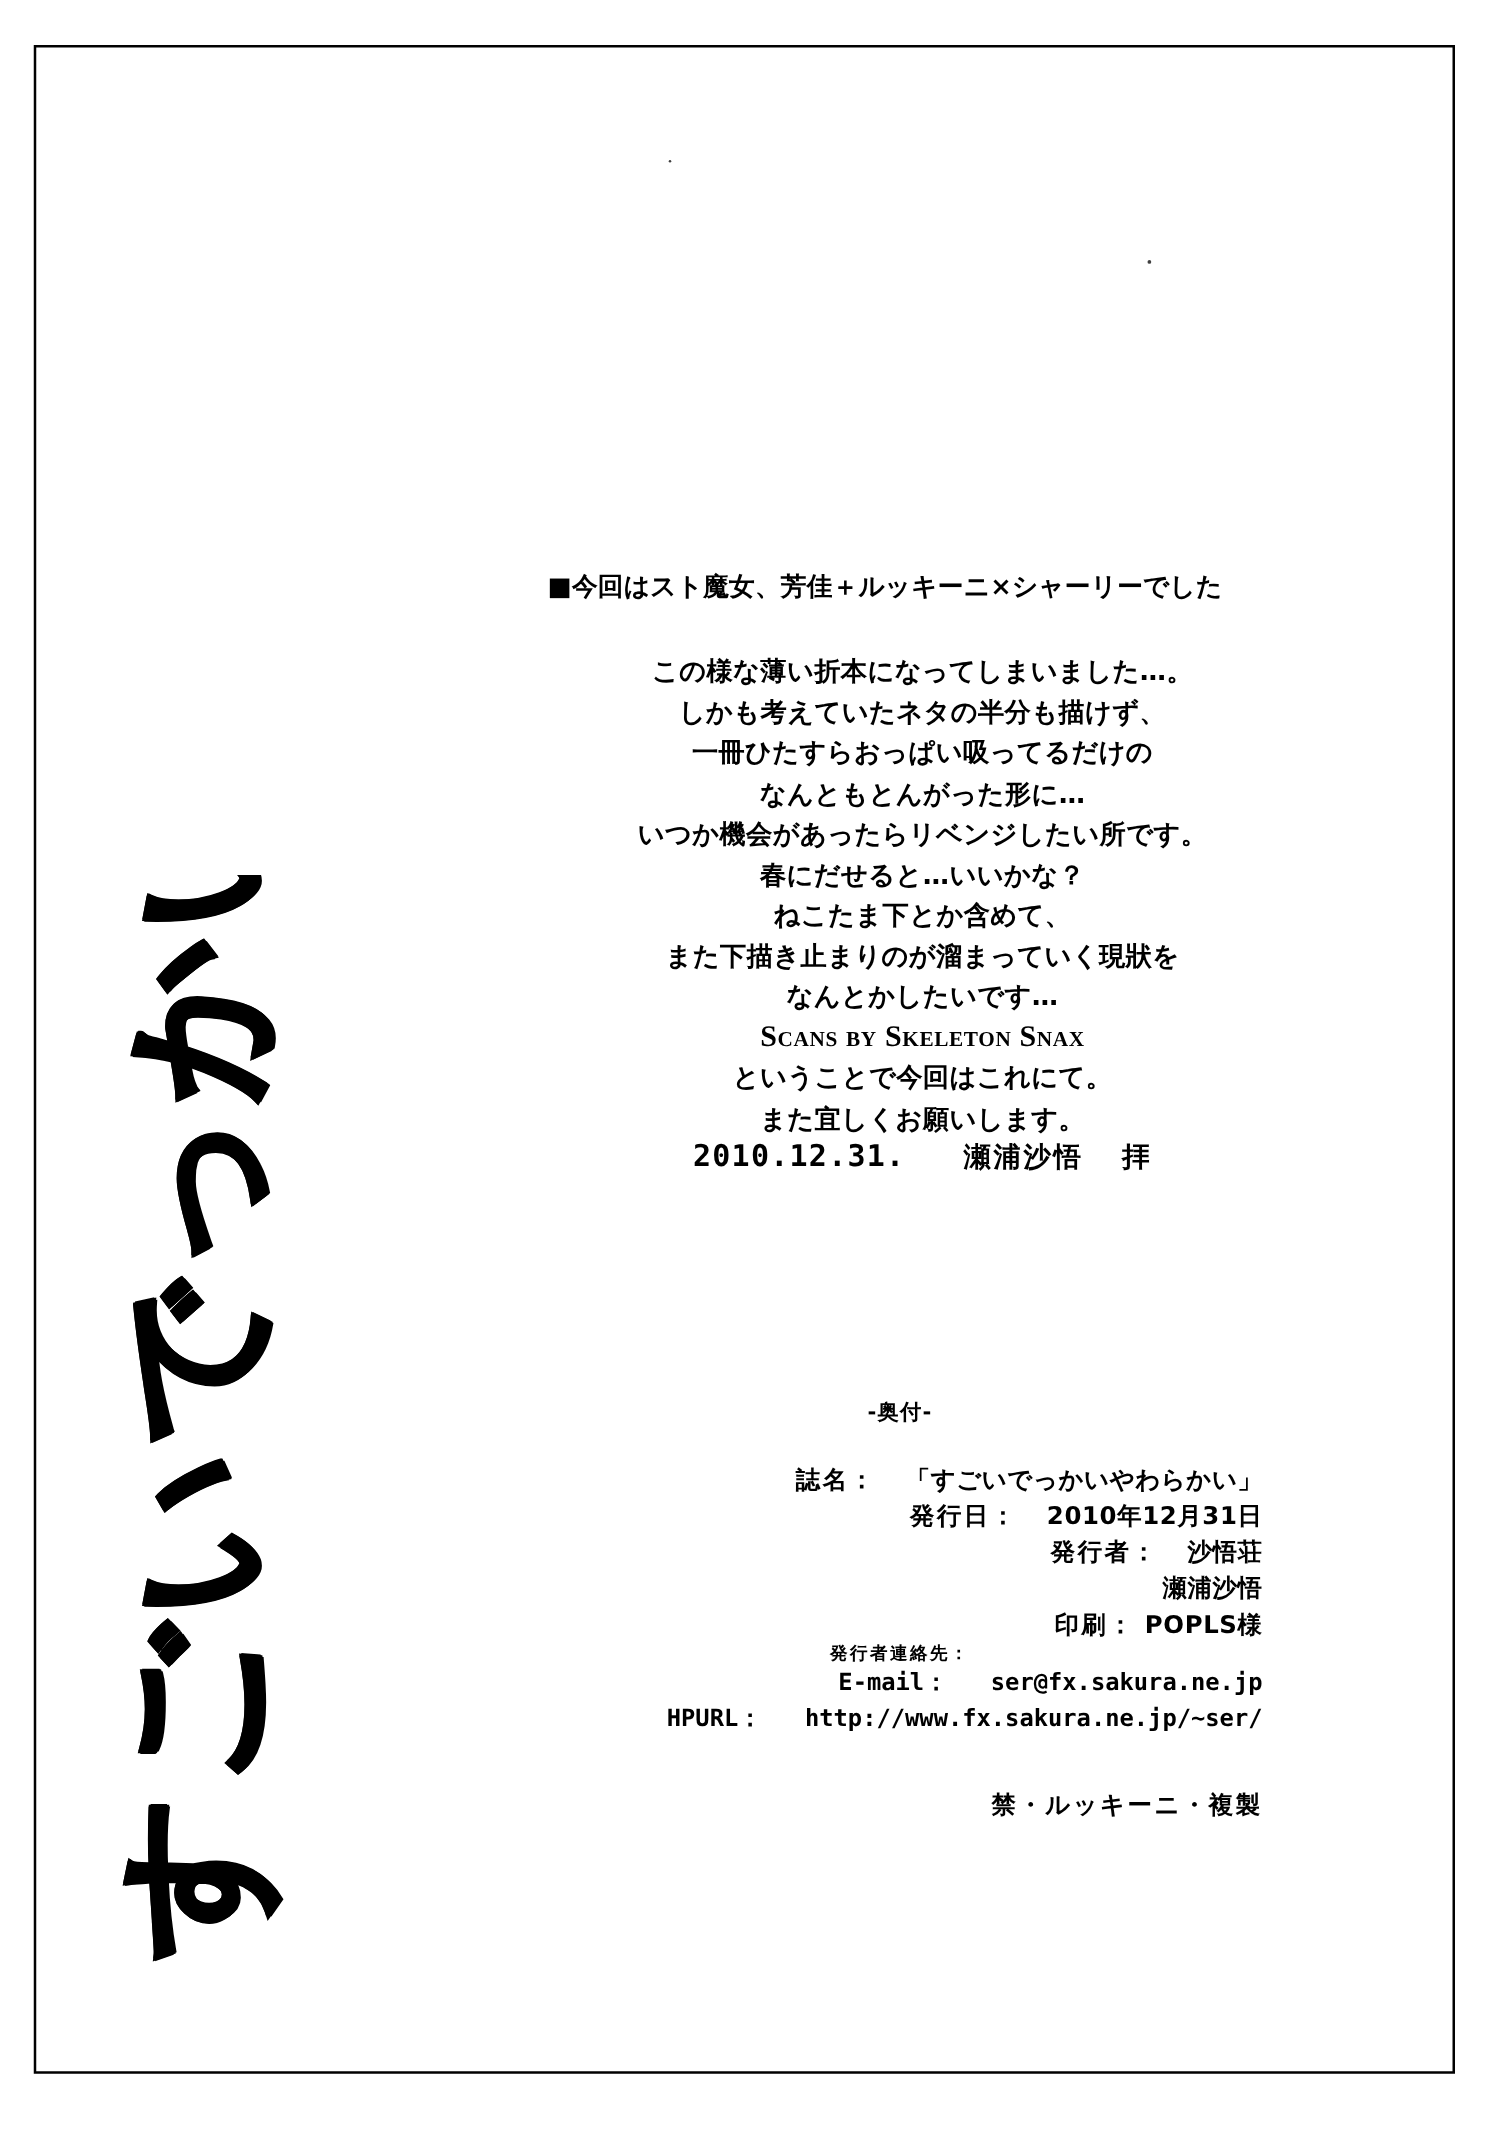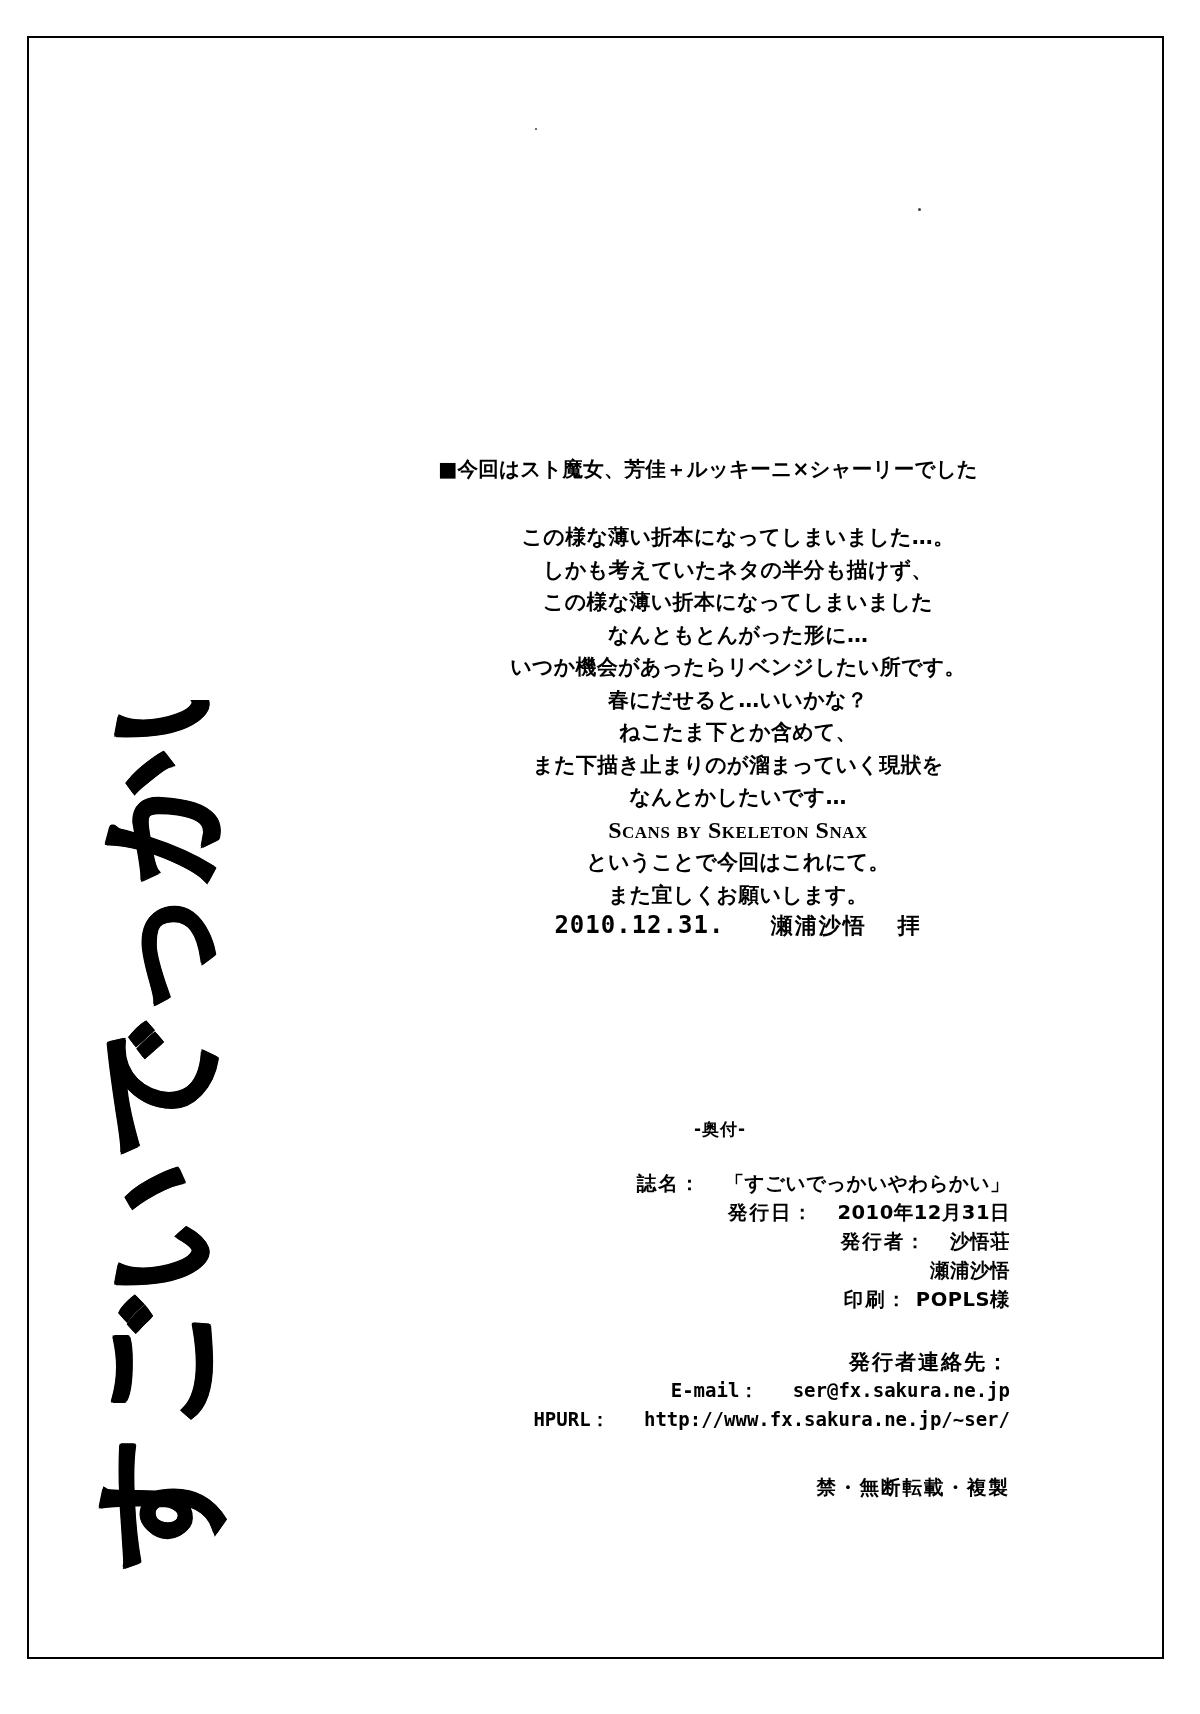--- a/index.html
+++ b/index.html
@@ -139,25 +139,25 @@
   #colophon .row .val {
     letter-spacing: 0.5px;
   }
   #colophon .mono {
     font-family: "DejaVu Sans Mono", monospace;
     font-size: 19px;
     font-weight: 700;
     letter-spacing: 0px;
   }
   #colophon .contact-head {
-    margin-top: 34px;
-    font-family: "DejaVu Sans", sans-serif;
-    font-size: 21px;
-    font-weight: 700;
-    letter-spacing: 2px;
+    font-family: "DejaVu Sans", sans-serif;
+    font-size: 14px;
+    font-weight: 700;
+    letter-spacing: 2px;
+    text-align: center;
   }
   #colophon .notice {
     margin-top: 40px;
     font-family: "DejaVu Sans", sans-serif;
     font-size: 19.5px;
     font-weight: 700;
     letter-spacing: 2px;
   }
   .speck {
     position: absolute;
@@ -180,21 +180,21 @@
 
   <div id="vertical-title">
     <div class="vt-text">すごいでっかいやわらかい</div>
   </div>
 
   <div id="afterword">
     <div class="headline">■今回はスト魔女、芳佳＋ルッキーニ×シャーリーでした</div>
 
     <div class="body-line">この様な薄い折本になってしまいました…。</div>
     <div class="body-line">しかも考えていたネタの半分も描けず、</div>
-    <div class="body-line">この様な薄い折本になってしまいました</div>
+    <div class="body-line">一冊ひたすらおっぱい吸ってるだけの</div>
     <div class="body-line">なんともとんがった形に…</div>
     <div class="body-line">いつか機会があったらリベンジしたい所です。</div>
     <div class="body-line">春にだせると…いいかな？</div>
     <div class="body-line">ねこたま下とか含めて、</div>
     <div class="body-line">また下描き止まりのが溜まっていく現狀を</div>
     <div class="body-line">なんとかしたいです…</div>
     <div class="body-line latin">Scans by Skeleton Snax</div>
     <div class="body-line">ということで今回はこれにて。</div>
     <div class="body-line">また宜しくお願いします。</div>
 
@@ -232,16 +232,16 @@
 
     <div class="row mono">
       <span>E-mail：</span>
       &nbsp;&nbsp;<span>ser@fx.sakura.ne.jp</span>
     </div>
     <div class="row mono">
       <span>HPURL：</span>
       &nbsp;&nbsp;<span>http://www.fx.sakura.ne.jp/~ser/</span>
     </div>
 
-    <div class="notice">禁・無断転載・複製</div>
+    <div class="notice">禁・ルッキーニ・複製</div>
   </div>
 
 </div>
 
 </body></html>

